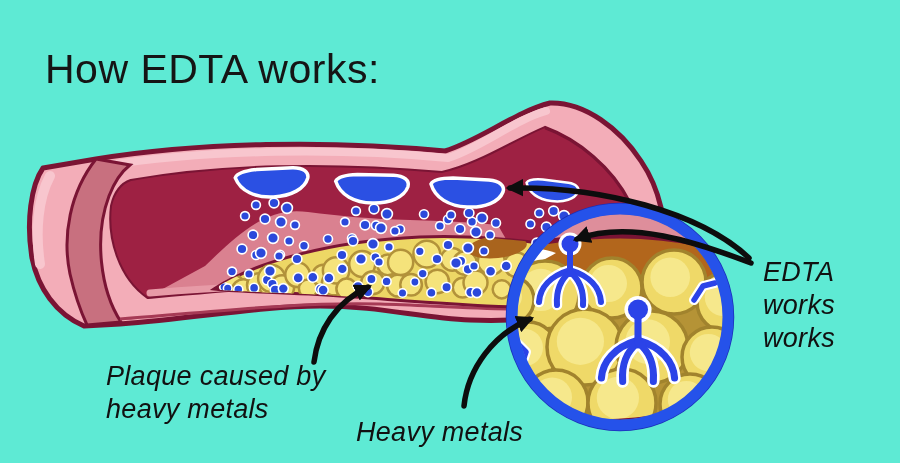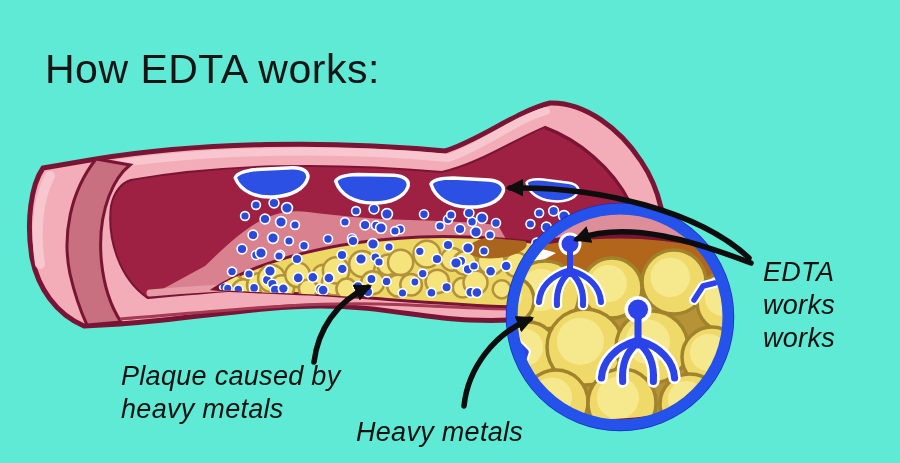--- a/index.html
+++ b/index.html
@@ -1,21 +1,21 @@
 <!DOCTYPE html>
 <html><head>
 <meta charset="utf-8">
 <style>
   html,body{margin:0;padding:0;background:#fff;}
   .stage{position:relative;width:900px;height:463px;background:#5eead4;overflow:hidden;
          font-family:"Liberation Sans",sans-serif;}
   .stage svg{position:absolute;left:0;top:0;}
   .title{position:absolute;left:45px;top:46px;font-size:41px;color:#151515;letter-spacing:.5px;}
   .lbl{position:absolute;color:#111;font-size:27px;line-height:1.22;letter-spacing:.3px;font-style:italic;}
-  .lbl-plaque{left:121px;top:360px;}
+  .lbl-plaque{left:106px;top:360px;}
   .lbl-heavy{left:356px;top:416px;}
   .lbl-edta{left:763px;top:256px;}
 </style>
 </head>
 <body>
 
 <div class="stage">
 
 <svg width="900" height="463" viewBox="0 0 900 463">
   <defs>

